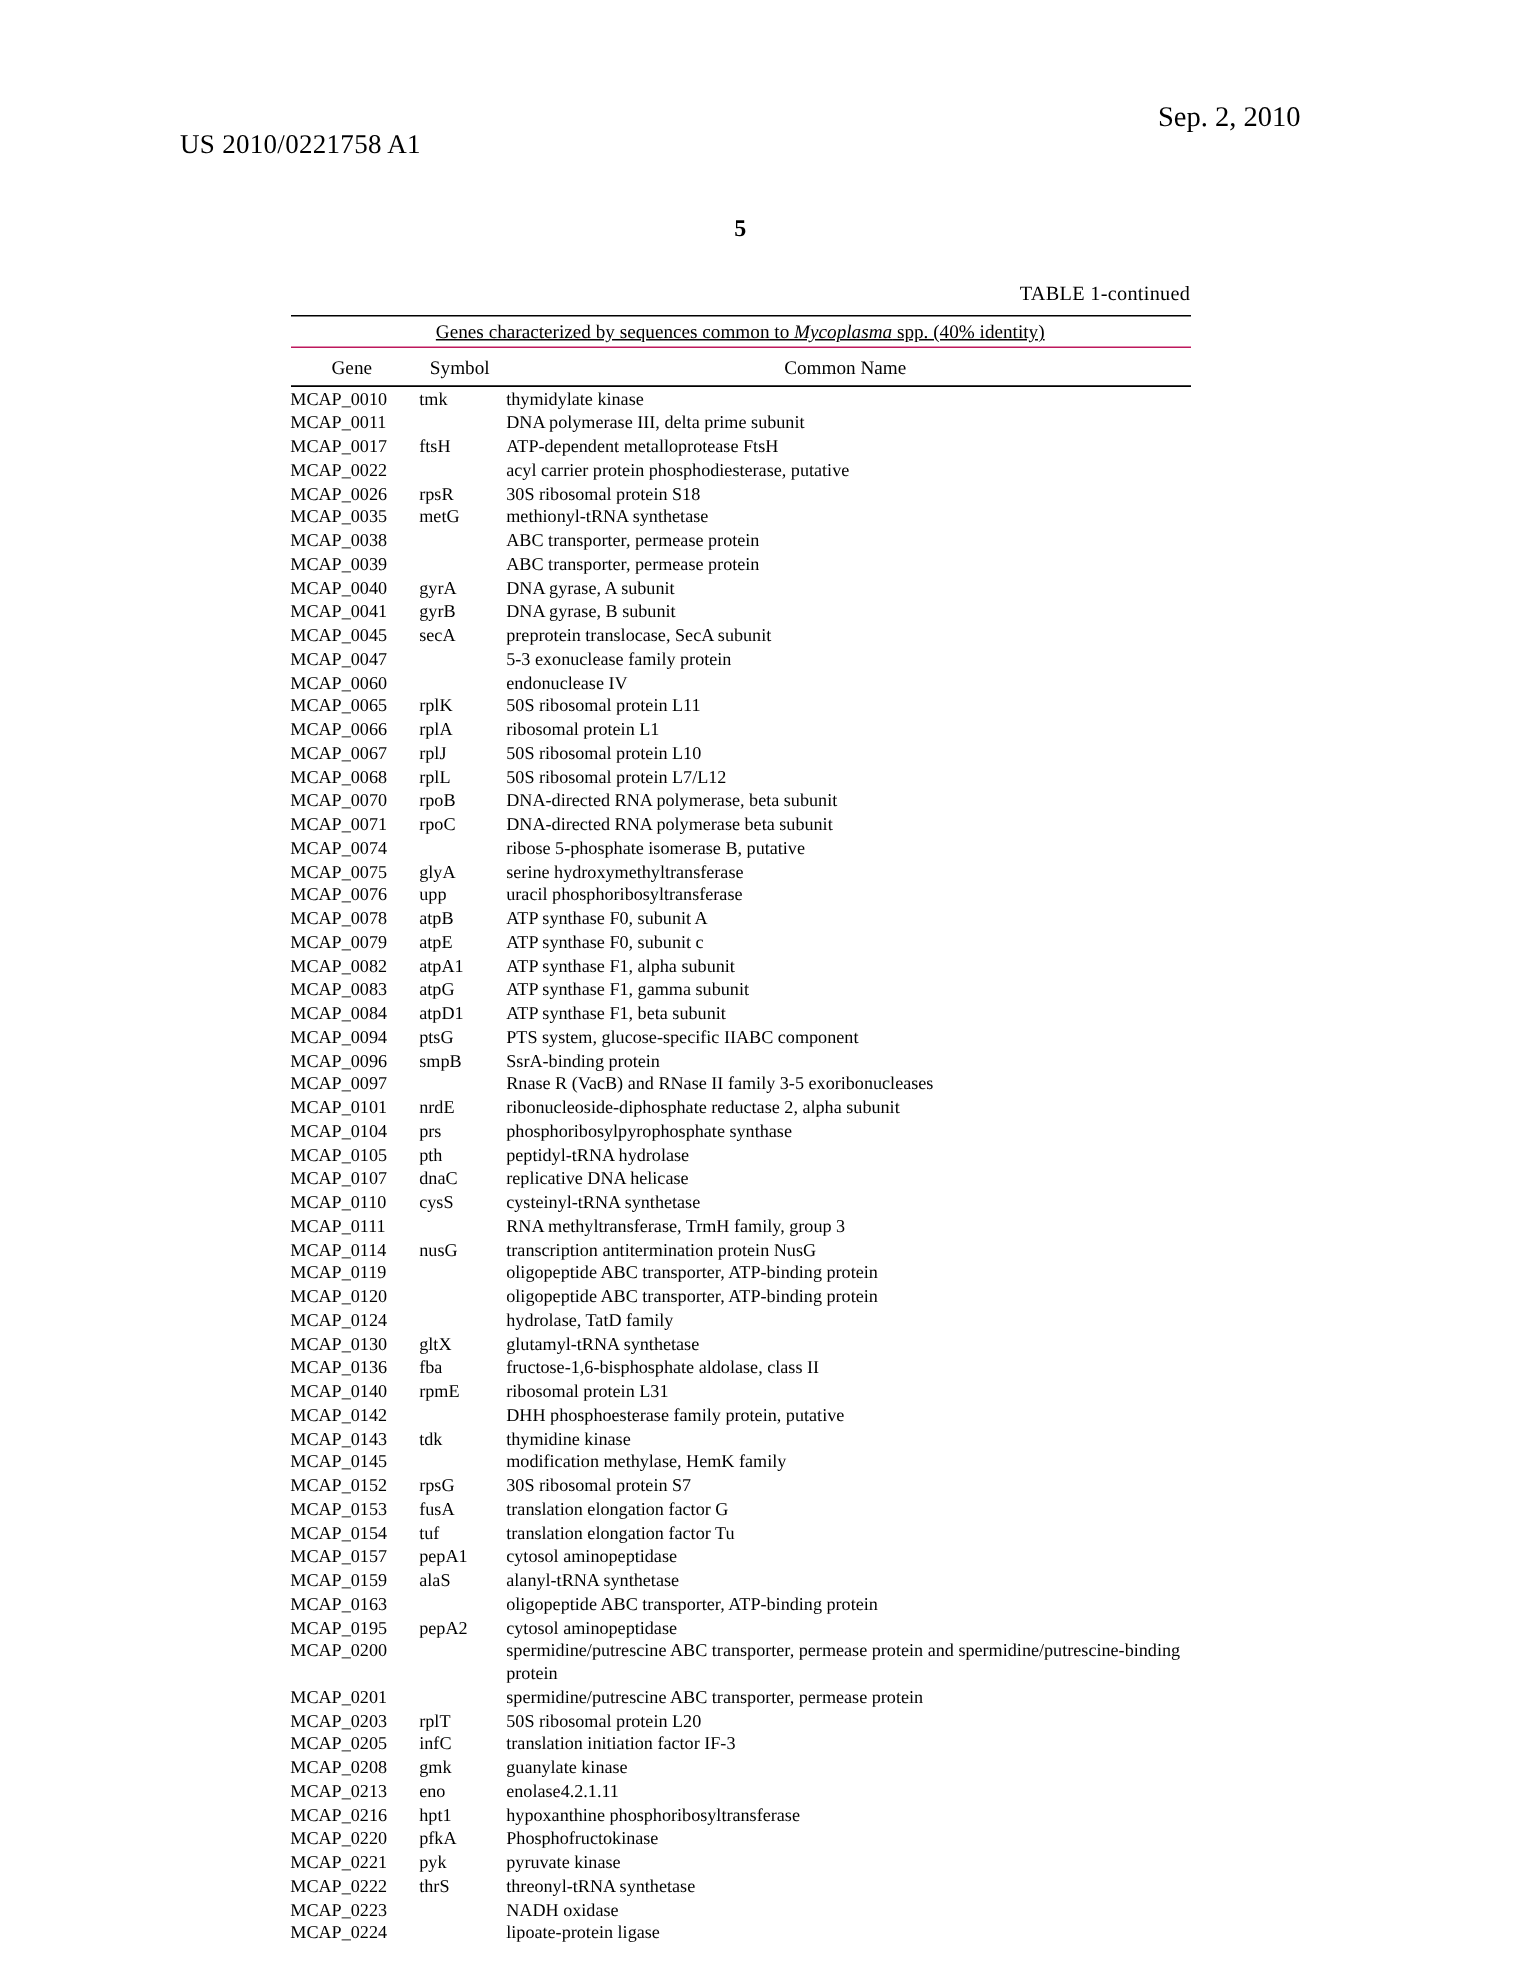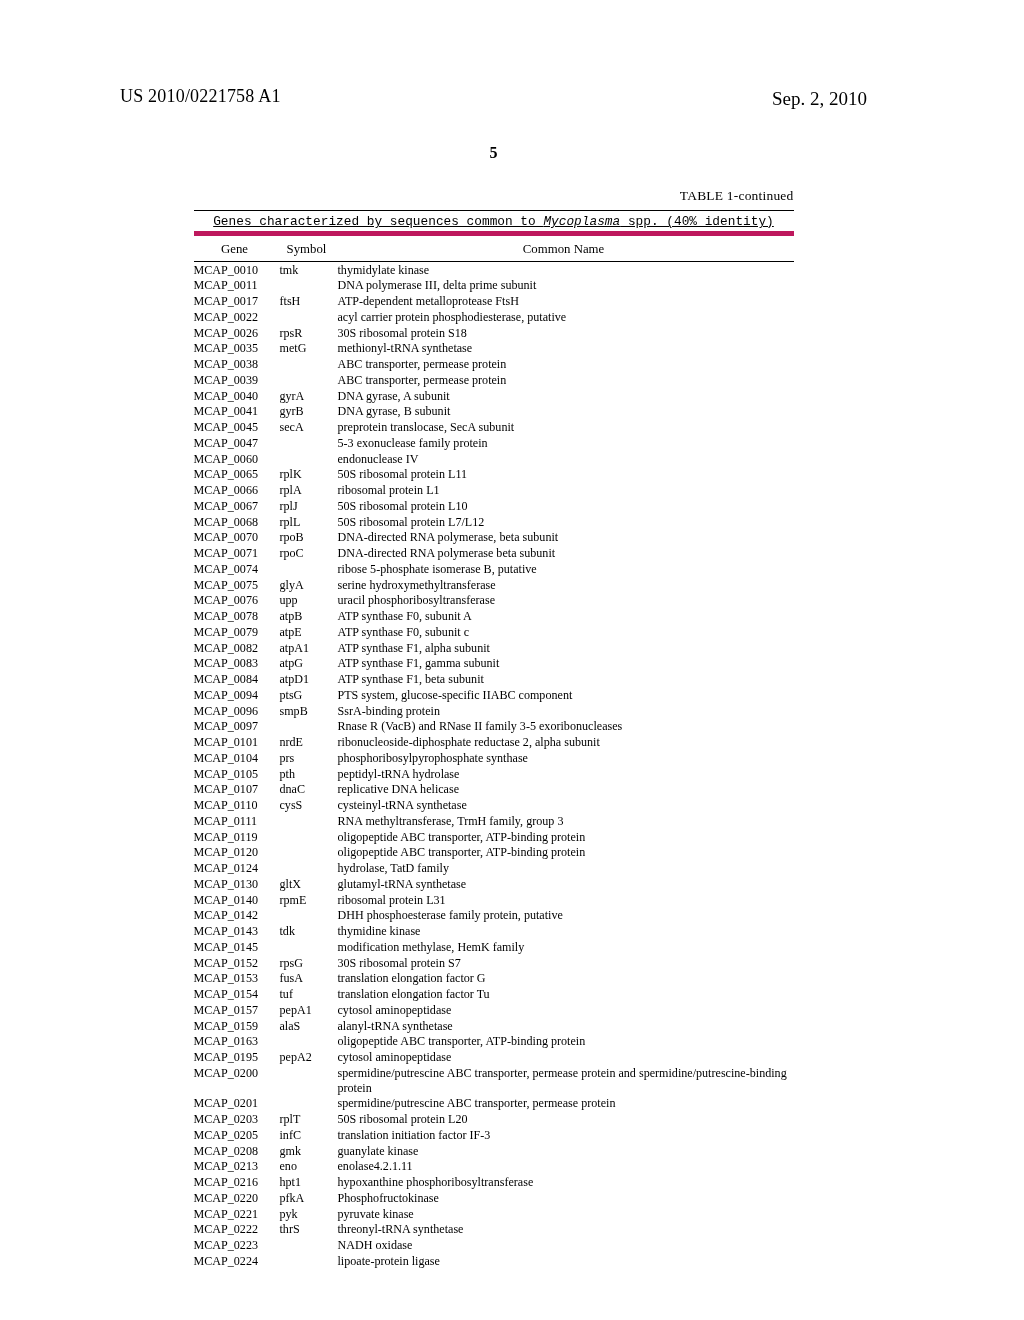--- a/index.html
+++ b/index.html
@@ -26,21 +26,21 @@
   .pubnum {
     position: absolute;
     left: 10px;
     top: 24px;
     font-size: 18px;
     letter-spacing: 0.2px;
   }
   .pubdate {
     position: absolute;
     right: 10px;
-    top: 26px;
+    top: 6px;
     font-size: 19px;
     margin-left: 24px;
   }
   .pagenum {
     text-align: center;
     font-size: 16px;
     margin-top: 34px;
     margin-bottom: 26px;
     font-weight: bold;
   }
@@ -49,23 +49,22 @@
     margin: 0 auto;
   }
   .table-title {
     text-align: right;
     font-size: 13.5px;
     margin-bottom: 6px;
     letter-spacing: 0.2px;
   }
   .table-subtitle-row {
     border-top: 1px solid #000;
-    border-bottom: 5px solid #be185d;
+    border-bottom: 1px solid #be185d;
     padding: 3px 0 2px 0;
-    font-family: Liberation Mono, monospace;
   }
   .table-subtitle {
     text-align: center;
     font-size: 12.8px;
     text-decoration: underline;
   }
   .table-subtitle .ital { font-style: italic; }
   table.genes {
     border-collapse: collapse;
     width: 100%;
@@ -301,40 +300,50 @@
             <td class="gene">MCAP_0110</td>
             <td class="sym">cysS</td>
             <td>cysteinyl-tRNA synthetase</td>
           </tr>
           <tr>
             <td class="gene">MCAP_0111</td>
             <td class="sym"></td>
             <td>RNA methyltransferase, TrmH family, group 3</td>
           </tr>
           <tr>
+            <td class="gene">MCAP_0114</td>
+            <td class="sym">nusG</td>
+            <td>transcription antitermination protein NusG</td>
+          </tr>
+          <tr>
             <td class="gene">MCAP_0119</td>
             <td class="sym"></td>
             <td>oligopeptide ABC transporter, ATP-binding protein</td>
           </tr>
           <tr>
             <td class="gene">MCAP_0120</td>
             <td class="sym"></td>
             <td>oligopeptide ABC transporter, ATP-binding protein</td>
           </tr>
           <tr>
             <td class="gene">MCAP_0124</td>
             <td class="sym"></td>
             <td>hydrolase, TatD family</td>
           </tr>
           <tr>
             <td class="gene">MCAP_0130</td>
             <td class="sym">gltX</td>
             <td>glutamyl-tRNA synthetase</td>
           </tr>
           <tr>
+            <td class="gene">MCAP_0136</td>
+            <td class="sym">fba</td>
+            <td>fructose-1,6-bisphosphate aldolase, class II</td>
+          </tr>
+          <tr>
             <td class="gene">MCAP_0140</td>
             <td class="sym">rpmE</td>
             <td>ribosomal protein L31</td>
           </tr>
           <tr>
             <td class="gene">MCAP_0142</td>
             <td class="sym"></td>
             <td>DHH phosphoesterase family protein, putative</td>
           </tr>
           <tr>

